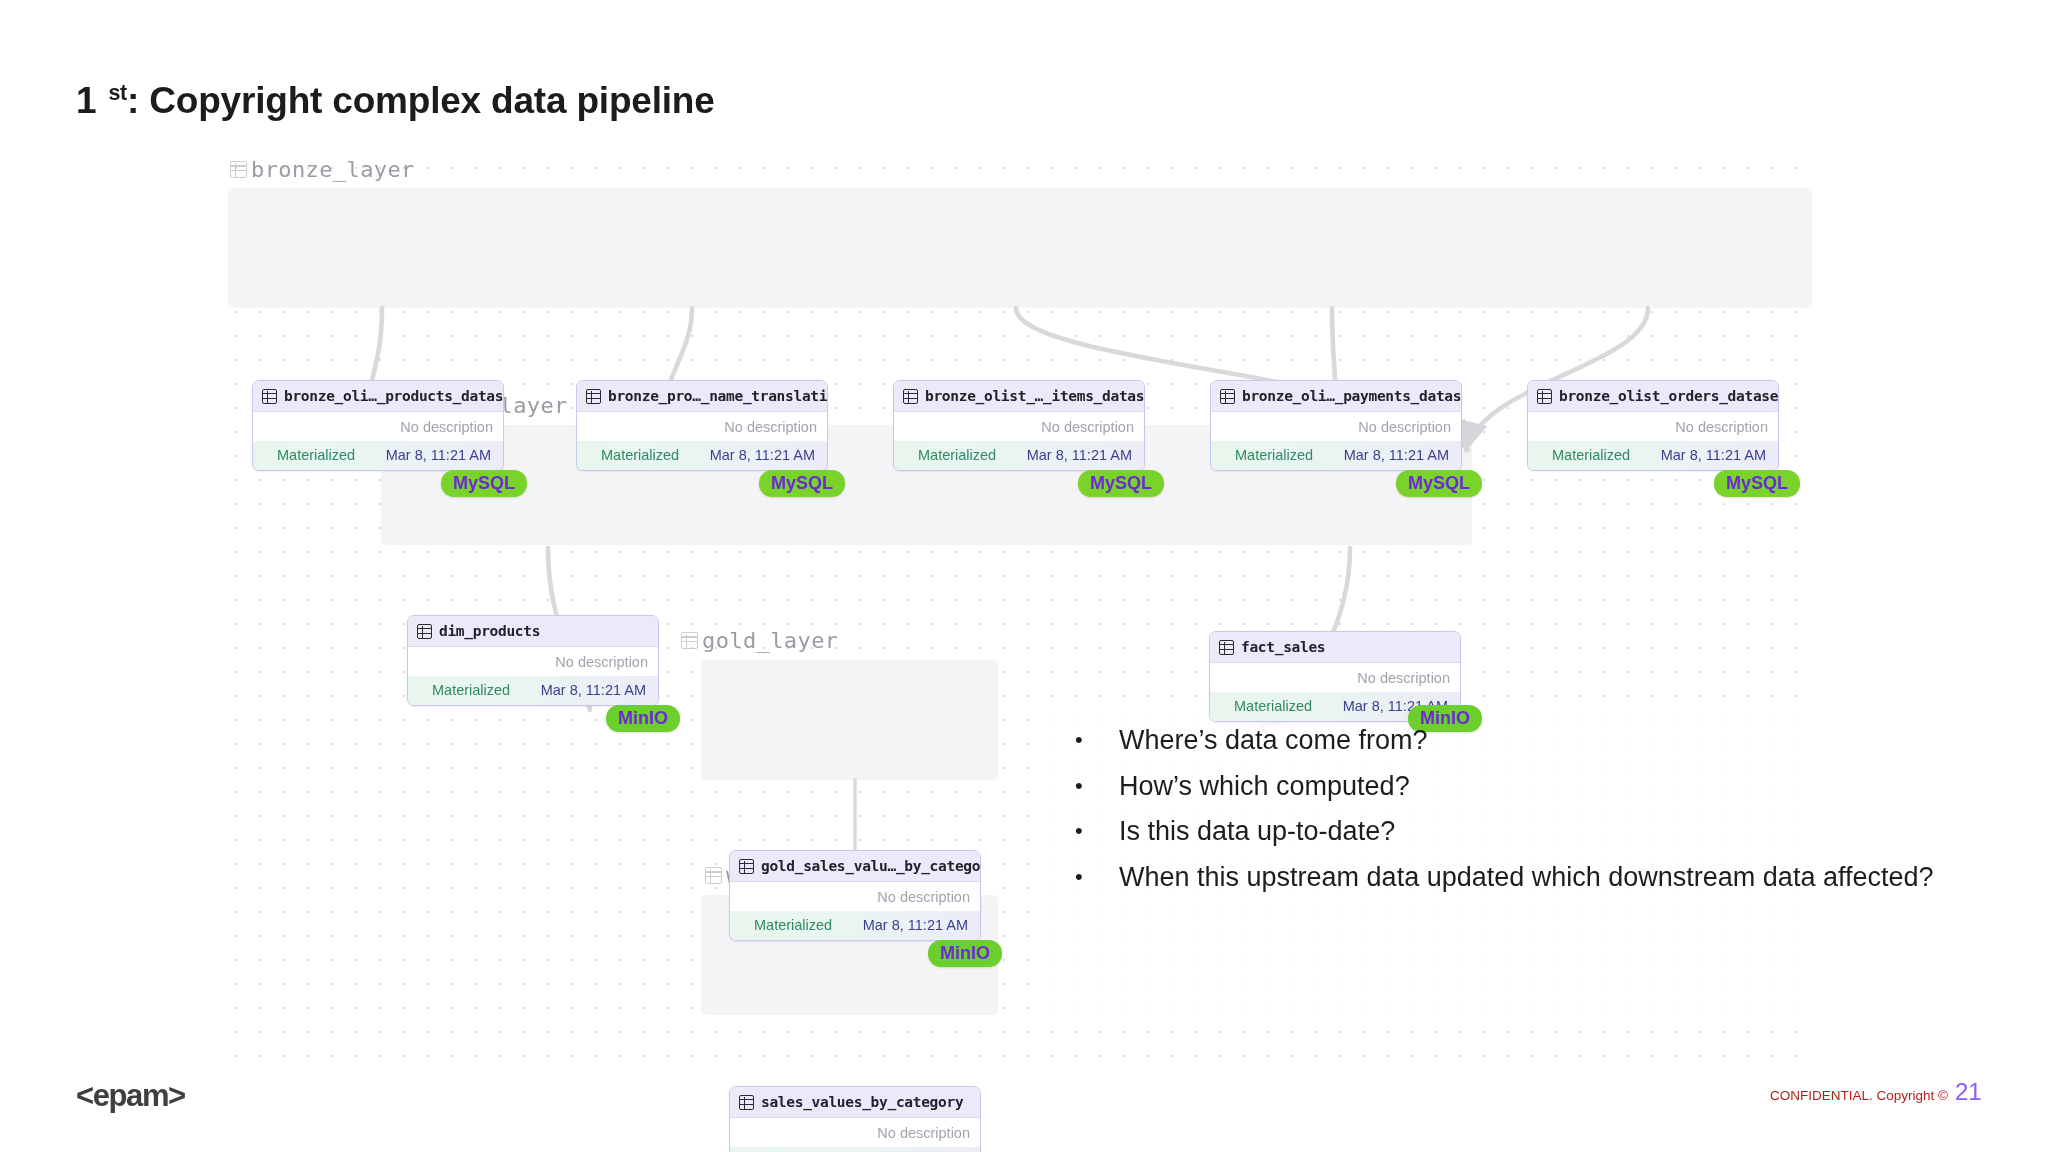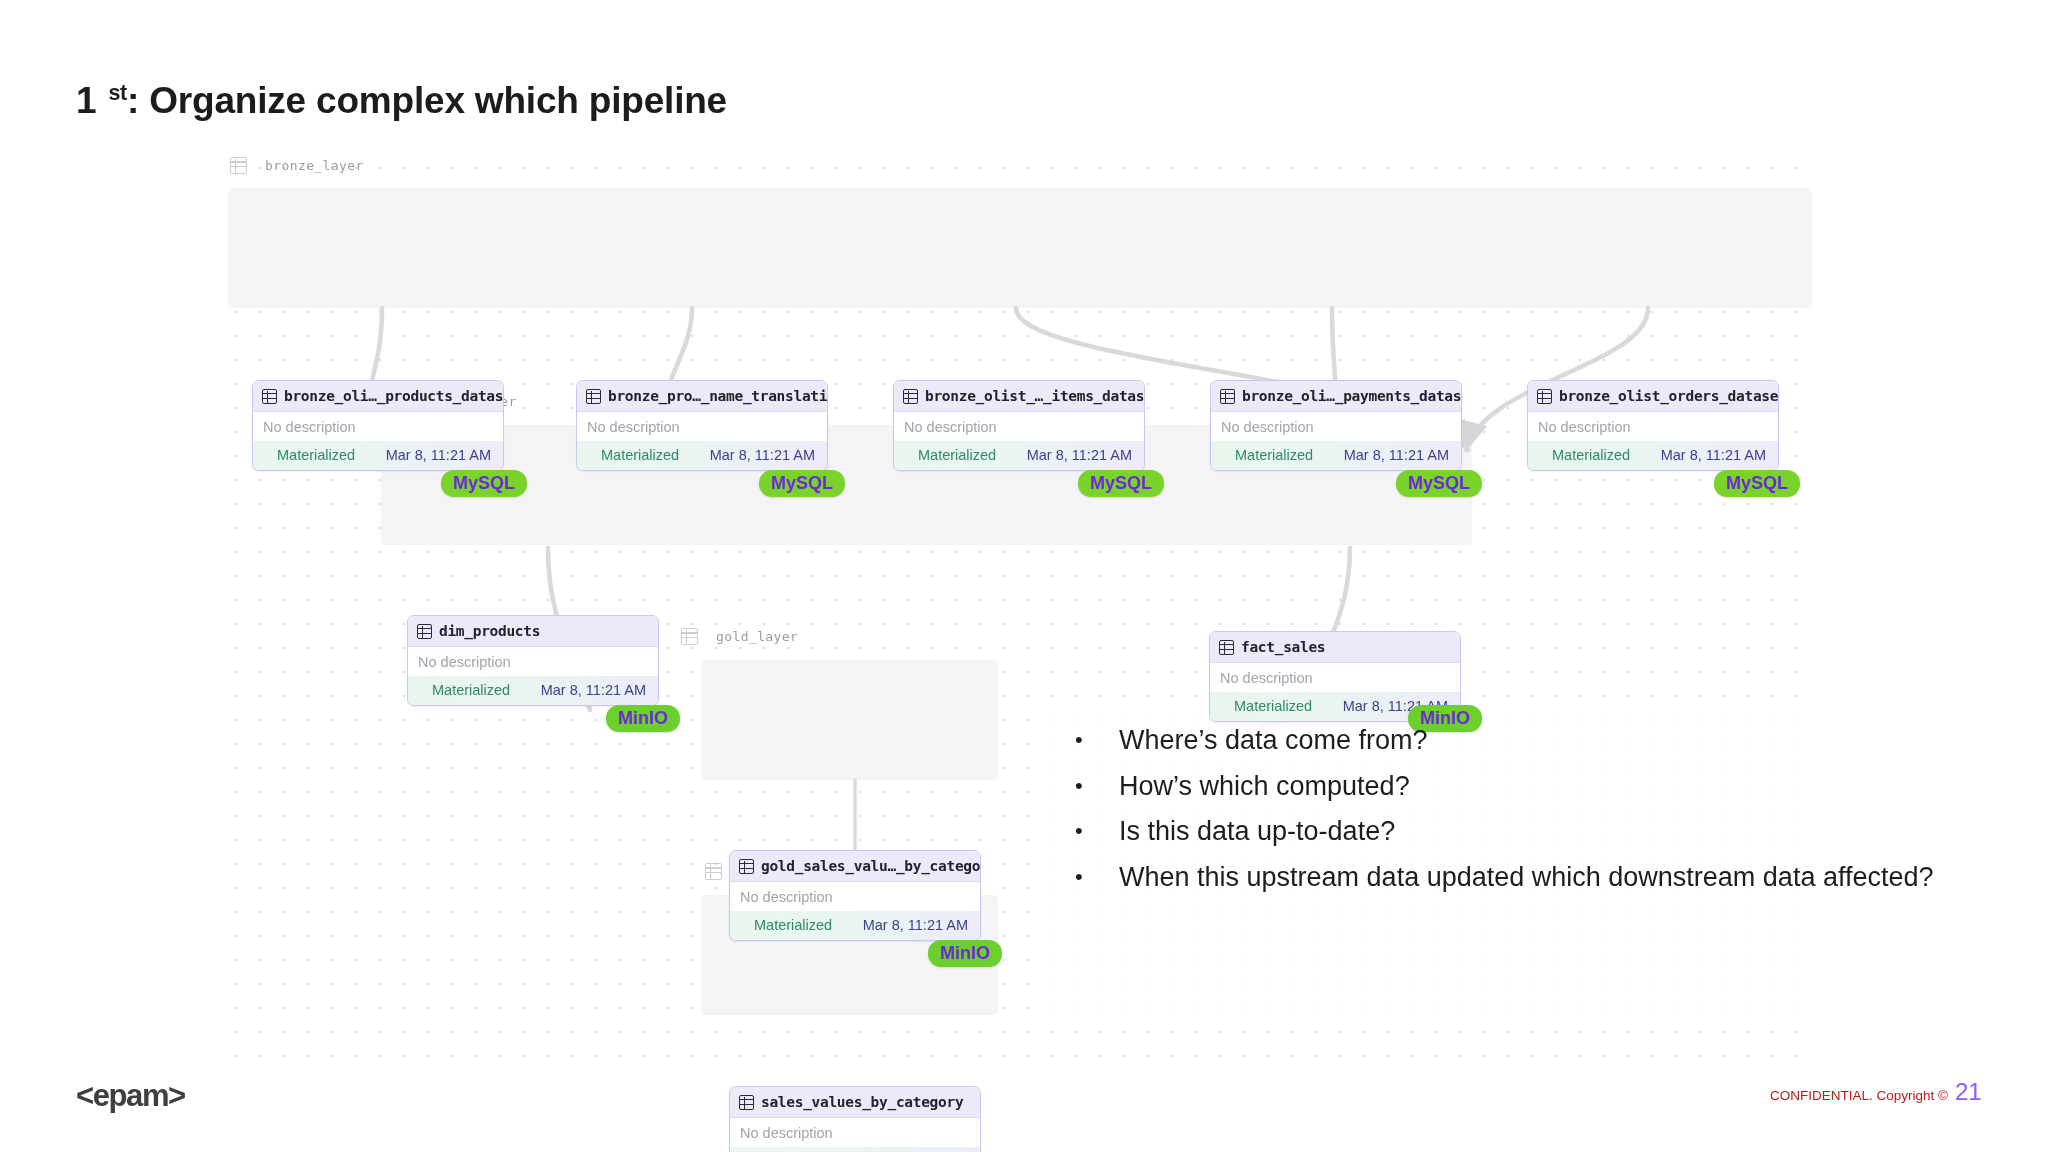--- a/index.html
+++ b/index.html
@@ -48,24 +48,24 @@
   #edges{position:absolute;left:0;top:0;width:2048px;height:920px;}
 
   
   .layer-group{
     position:absolute;
     background:#f4f4f6;
     border-radius:5px;
   }
   .layer-label{
     position:absolute;
-    display:flex;align-items:center;gap:18px;
+    display:flex;align-items:center;gap:4px;
     color:#9b9ba4;
     font-family:"DejaVu Sans Mono","Liberation Mono",monospace;
-    font-size:13px;
+    font-size:22px;
     letter-spacing:0.4px;
     white-space:nowrap;
     text-align:center;
   }
   .layer-label .tbl-ico{opacity:.55;}
 
   
   .node{
     position:absolute;
     width:250px;
@@ -88,20 +88,21 @@
     font-weight:bold;
     color:#22222c;
     white-space:nowrap;
     letter-spacing:-0.3px;
   }
   .node .node-desc{
     padding:7px 10px 6px 10px;
     color:#a3a3ad;
     font-size:14.5px;
     background:#fff;
+    text-align:right;
   }
   .node .node-status{
     display:flex;align-items:center;justify-content:space-between;
     padding:6px 12px 7px 24px;
     background:linear-gradient(to right,#e9f6ee 0%, #eaf5f2 45%, #ececf8 100%);
     font-size:14.5px;
   }
   .node .mat{color:#2e8b63;}
   .node .ts{color:#3a3f8f;}
 
@@ -177,21 +178,21 @@
   }
   #page-num{
     position:absolute;left:1955px;top:1078px;
     font-size:24px;color:#8b5cf6;
   }
 </style>
 </head>
 <body>
 
 <div id="slide-title">
-  <span>1</span><sup>st</sup><span>: Organize complex which pipeline</span>
+  <span>1</span><sup>st</sup><span>: Copyright complex data pipeline</span>
 </div>
 
 <div id="lineage-canvas">
 
   <div class="layer-group" style="left:228px;top:38px;width:1584px;height:120px;"></div>
   <div class="layer-group" style="left:381px;top:275px;width:1091px;height:120px;"></div>
   <div class="layer-group" style="left:701px;top:510px;width:297px;height:120px;"></div>
   <div class="layer-group" style="left:701px;top:745px;width:297px;height:120px;"></div>
 
   <svg id="edges" viewBox="0 0 2048 920" xmlns="http://www.w3.org/2000/svg">

